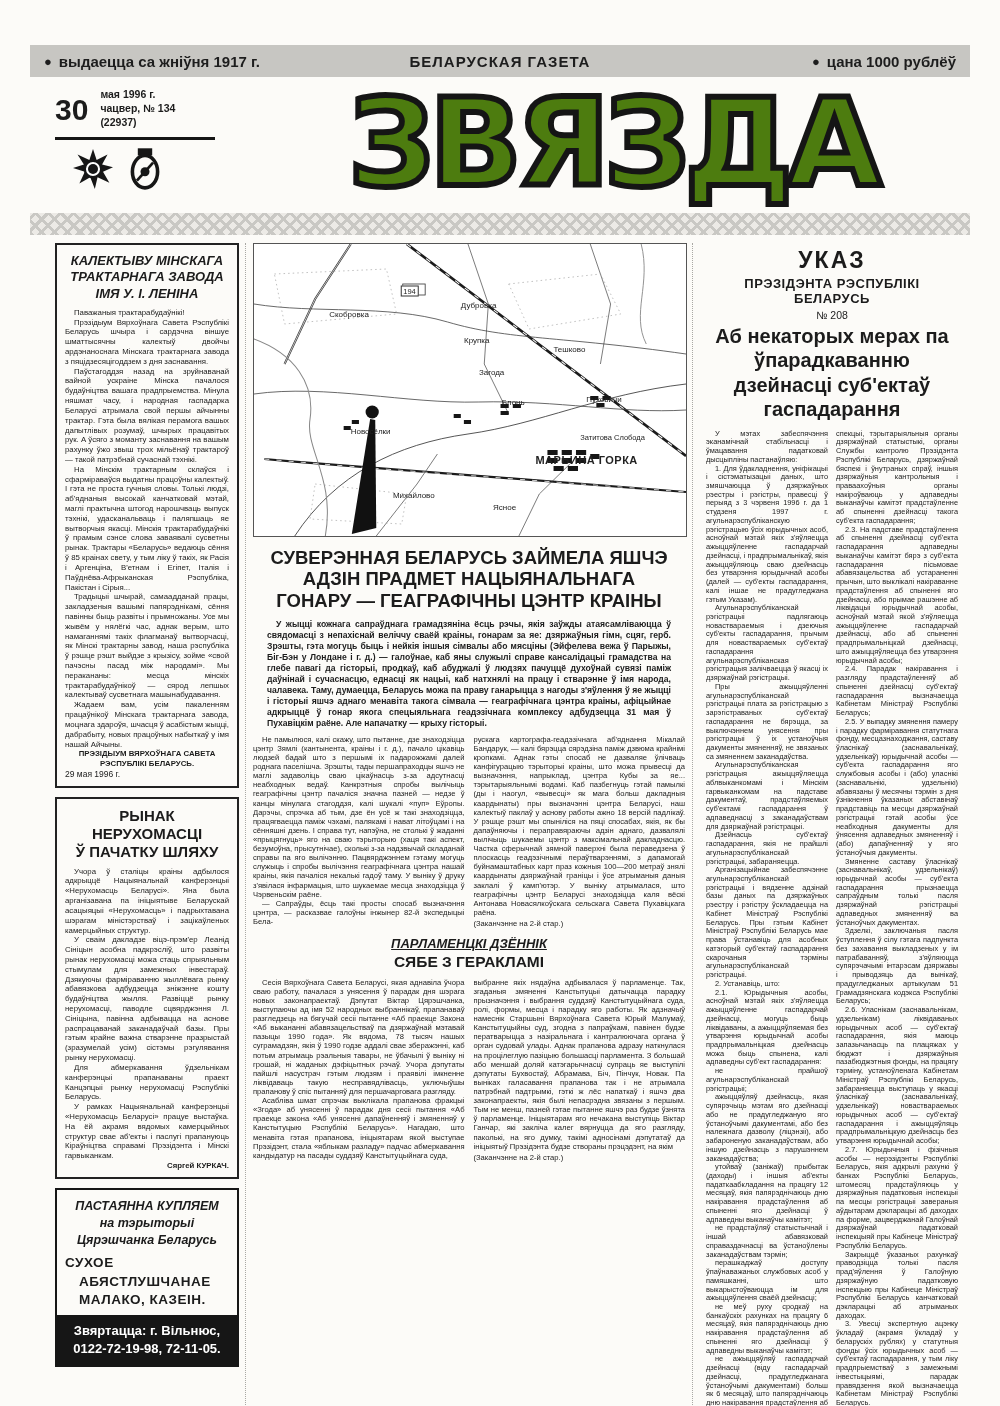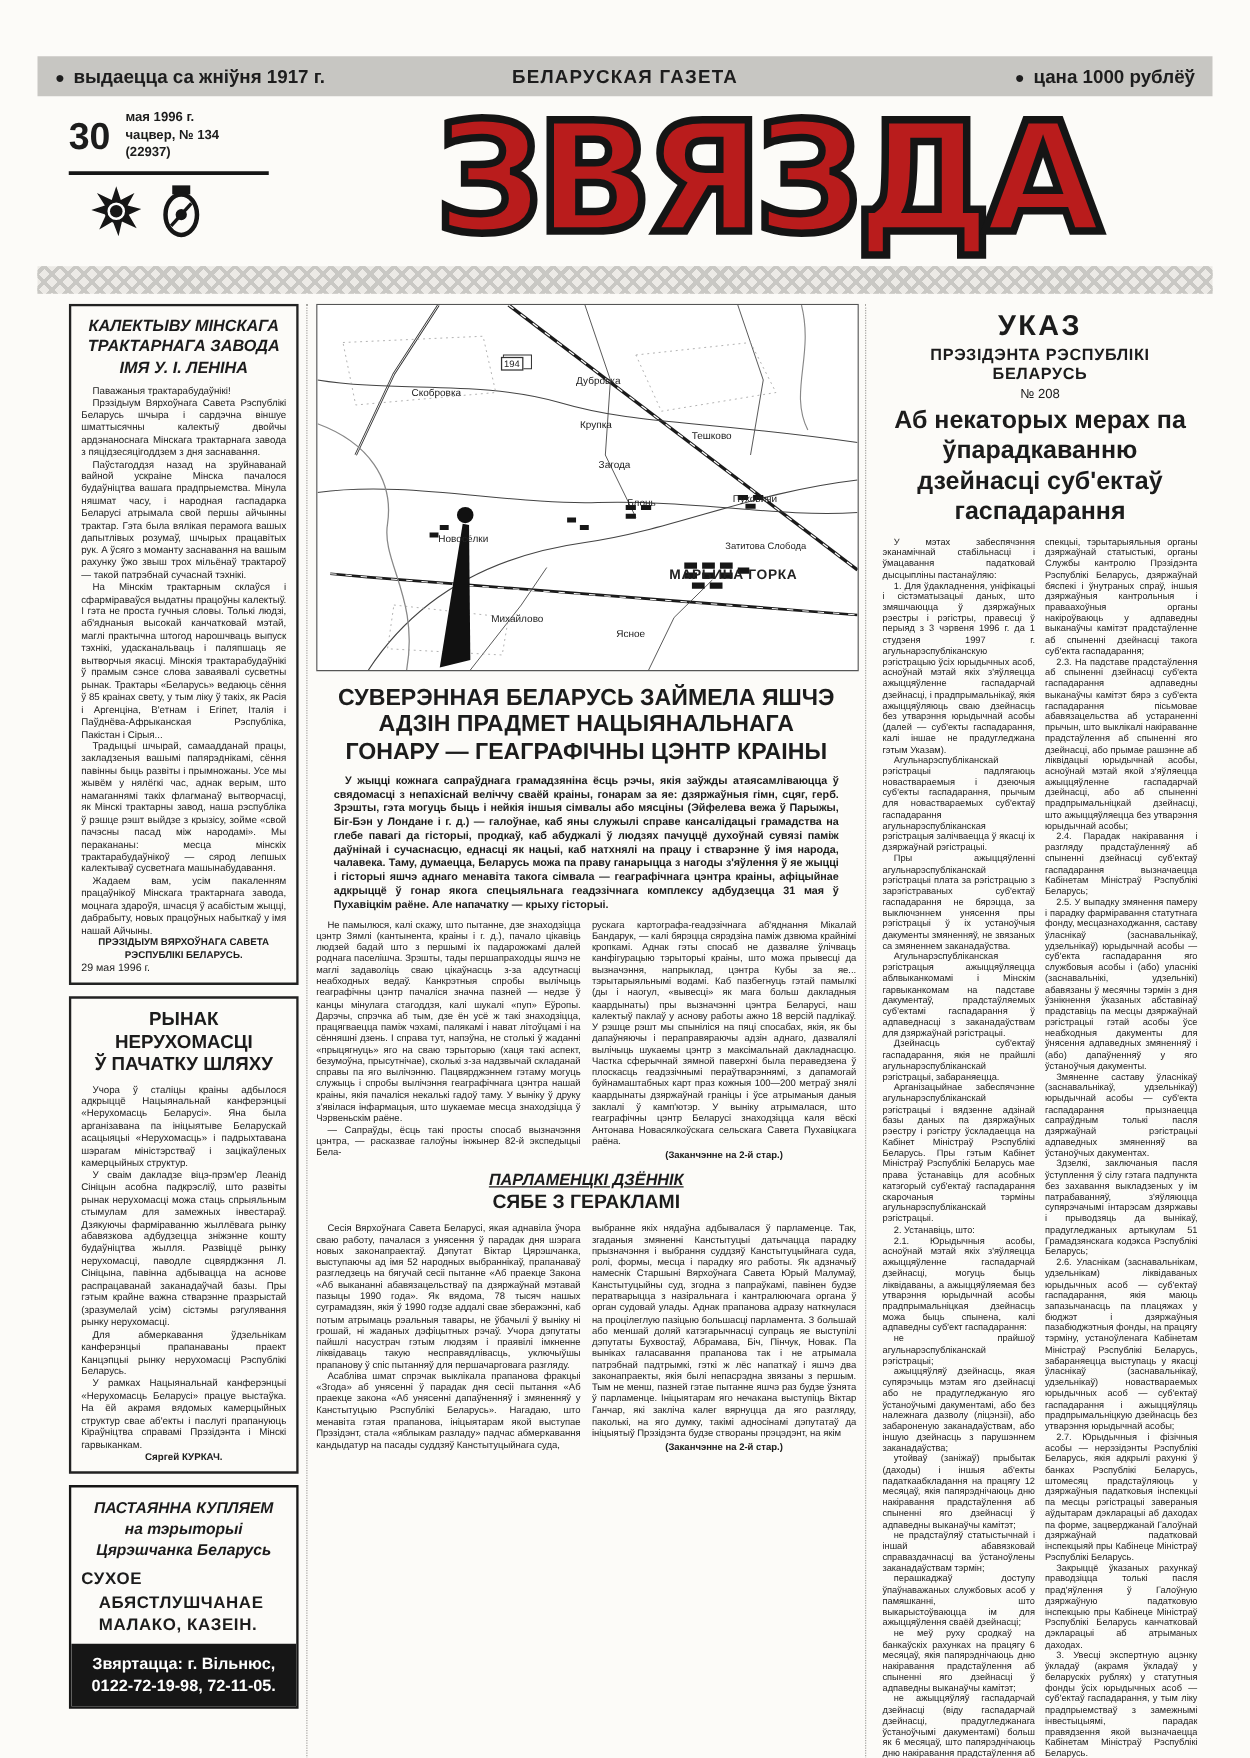--- a/index.html
+++ b/index.html
@@ -15,38 +15,38 @@
   .dot{font-size:13px;line-height:1;}
   
   .masthead{display:flex;margin:4px 40px 0 55px;height:130px;gap:24px;}
   .mh-info{width:185px;position:relative;padding-top:6px;}
   .mh-row{display:flex;align-items:flex-start;}
   .mh-day{font-size:30px;font-weight:bold;line-height:1;margin-top:8px;}
   .mh-date{margin-left:12px;font-size:10.5px;font-weight:bold;line-height:1.35;}
   .mh-rule{height:3px;background:#161616;width:160px;margin:7px 0 6px 0;}
   .mh-medals{display:flex;gap:14px;margin-left:18px;}
   .mh-title{flex:1;text-align:center;font-family:"DejaVu Sans",sans-serif;font-weight:bold;
-            font-size:122px;line-height:1.02;letter-spacing:-6px;color:#b91c1c;
+            font-size:122px;line-height:1.02;letter-spacing:-6px;color:#4d7c0f;
             -webkit-text-stroke:6px #151515;transform:scaleY(1.0);white-space:nowrap;}
   
   .band{height:22px;margin:2px 30px 8px 30px;background:
      repeating-linear-gradient(45deg,#c9c8c4 0 3px,transparent 3px 9px),
      repeating-linear-gradient(-45deg,#c9c8c4 0 3px,transparent 3px 9px),
      linear-gradient(#eceae6,#eceae6);}
   
   .content{display:flex;margin:0 42px 0 55px;height:1206px;overflow:hidden;}
   .col-left{width:184px;overflow:hidden;}
   .col-mid{width:432px;margin:0 6px;padding:0 7px;border-left:1px dotted #a9a8a4;
            border-right:1px dotted #a9a8a4;overflow:hidden;}
   .col-right{flex:1;padding-left:7px;overflow:hidden;}
   
   .p,.txt p{margin:0;text-indent:9px;text-align:justify;}
   p.ni{text-indent:0;}
-  p.cont{font-weight:bold;text-align:center;text-indent:0;margin-top:2px;}
-  p.sig{font-weight:bold;text-align:center;text-indent:0;}
+  p.cont{font-weight:normal;text-align:left;text-indent:0;margin-top:2px;}
+  p.sig{font-weight:bold;text-align:right;text-indent:0;}
   p.sigc{font-weight:bold;text-align:center;text-indent:0;}
   
   .box{border:2px solid #222;padding:6px 8px;margin-bottom:9px;background:#fcfbf8;}
   .letter-title{font-size:13px;font-weight:bold;font-style:italic;text-align:center;line-height:1.25;margin:2px 0 6px 0;}
   .market-title{font-size:15px;font-weight:bold;text-align:center;line-height:1.2;margin:2px 0 6px 0;}
   .small-body{font-size:7.8px;line-height:1.26;}
   .left-date{font-size:8.5px;text-indent:0;margin-top:2px;}
   
   .adbox{border:2.5px solid #161616;padding:0;overflow:hidden;}
   .ad-top{padding:8px 8px 6px 8px;}

